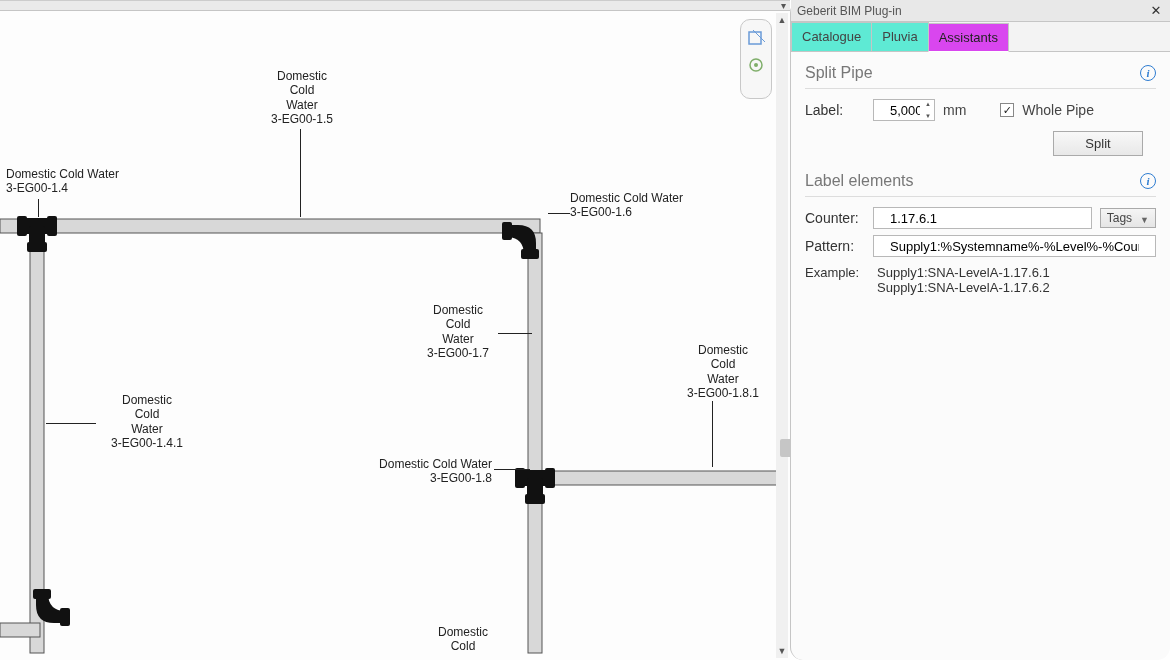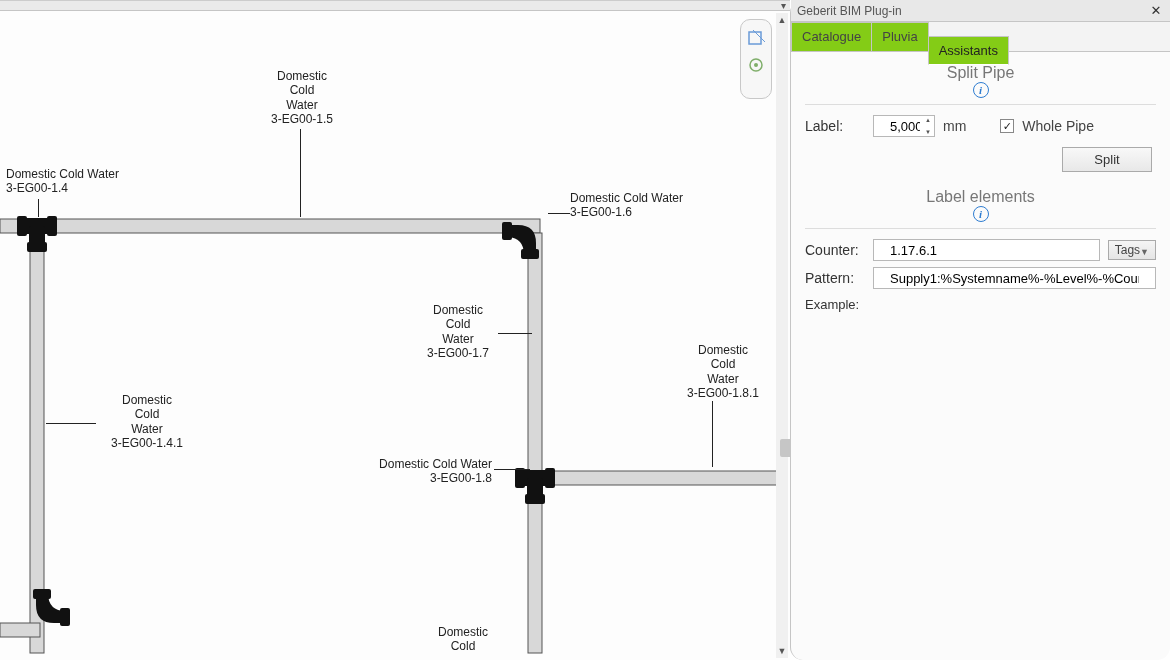--- a/index.html
+++ b/index.html
@@ -112,48 +112,47 @@
     display: flex;
     border-bottom: 1px solid #c5c5c5;
     background: #f3f3f3;
     font-size: 13px;
   }
   .tab {
     padding: 6px 10px;
     border: 1px solid #c5c5c5;
     border-bottom: none;
     margin-right: -1px;
-    background: #84cc16;
+    background: #5eead4;
     color: #444;
     cursor: pointer;
   }
   .tab.active {
-    background: #84cc16;
+    background: #d946ef;
     position: relative;
-    top: 14px;
+    top: 1px;
     border-bottom: 1px solid #fff;
     color: #222;
   }
   .panel-body {
     flex: 1;
     overflow: auto;
     padding: 10px 14px;
     font-size: 14px;
     color: #444;
   }
   .section-title {
     font-size: 16px;
     color: #777;
     margin: 2px 0 10px 0;
     display: flex;
     align-items: center;
     justify-content: space-between;
     border-bottom: 1px solid #ddd;
     padding-bottom: 6px;
-    flex-direction: column;
   }
   .info-icon {
     width: 16px; height: 16px;
     border-radius: 50%;
     border: 1.5px solid #2f7dd1;
     color: #2f7dd1;
     font-size: 11px;
     font-weight: bold;
     display: inline-flex;
     align-items: center; justify-content: center;
@@ -202,27 +201,27 @@
   .btn {
     border: 1px solid #aaa;
     background: linear-gradient(#f8f8f8,#e8e8e8);
     padding: 4px 22px;
     font-size: 13px;
     color:#333;
     cursor:pointer;
     min-width: 90px;
     text-align:center;
   }
-  .btn-row { display:flex; justify-content:flex-end; margin:10px 4px 16px 0;align-items:center; }
+  .btn-row { display:flex; justify-content:flex-end; margin:10px 13px 16px 0;align-items:center; }
   .tags-btn {
     border: 1px solid #aaa;
     background: linear-gradient(#f5f5f5,#e5e5e5);
     padding: 2px 6px;
     font-size: 12px;
-    display:flex;align-items:flex-end;gap:0;
+    display:flex;align-items:flex-end;gap:8px;
     cursor:pointer;
   }
   .example { display:flex; gap:12px; margin-top:8px; font-size:13px; color:#333;}
   .example .vals { white-space: pre; }
 </style>
 </head>
 <body>
 
 <div class="canvas-area">
   <div class="canvas-topbar">
@@ -381,17 +380,19 @@
       </div>
     </div>
 
     <div class="form-row">
       <label>Pattern:</label>
       <input type="text" style="flex: 1 1 0%;" value="Supply1:%Systemname%-%Level%-%Counter%">
     </div>
 
     <div class="example">
       <div style="min-width:60px">Example:</div>
+      <div class="vals">Supply1:SNA-LevelA-1.17.6.1
+Supply1:SNA-LevelA-1.17.6.2</div>
     </div>
 
 
   </div>
 </div>
 
 </body></html>

